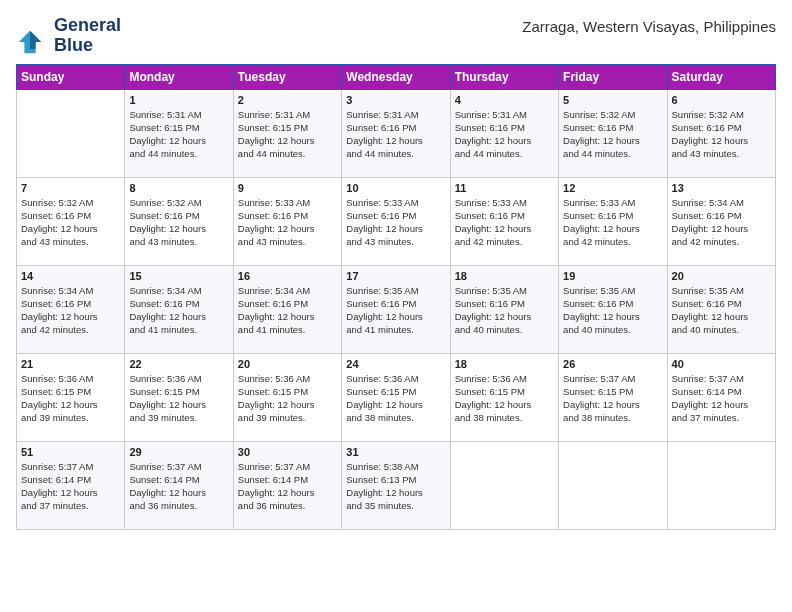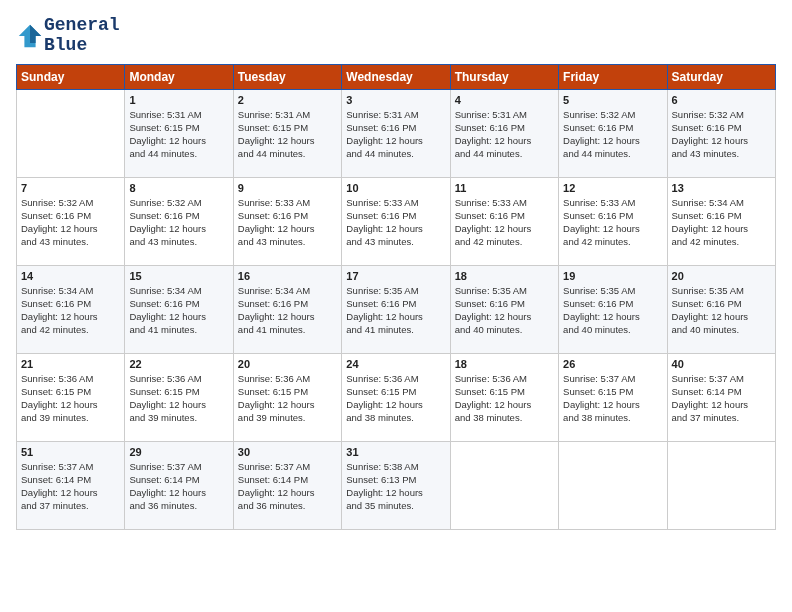--- a/index.html
+++ b/index.html
@@ -11,23 +11,22 @@
       padding: 16px;
     }
     .header {
       display: flex;
       justify-content: space-between;
       align-items: flex-start;
       margin-bottom: 8px;
     }
     .logo {
       display: flex;
-      align-items: center;
-      gap: 0;
-      font-family: Liberation Mono, monospace;
+      align-items: flex-end;
+      gap: 10px;
     }
     .logo-text {
       font-size: 18px;
       font-weight: bold;
       color: #1a3a6b;
       line-height: 1.1;
     }
     .logo-text span { display: block; }
     .logo-icon {
       width: 28px;
@@ -44,21 +43,21 @@
       font-size: 15px;
       color: #333;
       margin-top: 2px;
     }
     table {
       width: 100%;
       border-collapse: collapse;
       table-layout: fixed;
     }
     thead tr th {
-      background: #c2410c;
+      background: #a21caf;
       color: #fff;
       font-size: 12px;
       font-weight: bold;
       padding: 5px 4px;
       text-align: left;
       border: 1px solid #2255aa;
     }
     tbody tr td {
       border: 1px solid #ccc;
       vertical-align: top;
@@ -95,20 +94,21 @@
     <svg class="logo-icon" viewBox="0 0 40 40">
       <polygon points="20,4 36,20 28,20 28,36 12,36 12,20 4,20" fill="#3399cc"></polygon>
       <polygon points="20,4 36,20 28,20 28,30 20,30" fill="#1a6699"></polygon>
     </svg>
     <div class="logo-text">
       <span>General</span>
       <span>Blue</span>
     </div>
   </div>
   <div class="title-block">
+    <div class="location-title">Zarraga, Western Visayas, Philippines</div>
   </div>
 </div>
 
 <table>
   <thead>
     <tr id="weekday-header">
     <th>Sunday</th>
         <th>Monday</th>
         <th>Tuesday</th>
         <th>Wednesday</th>

